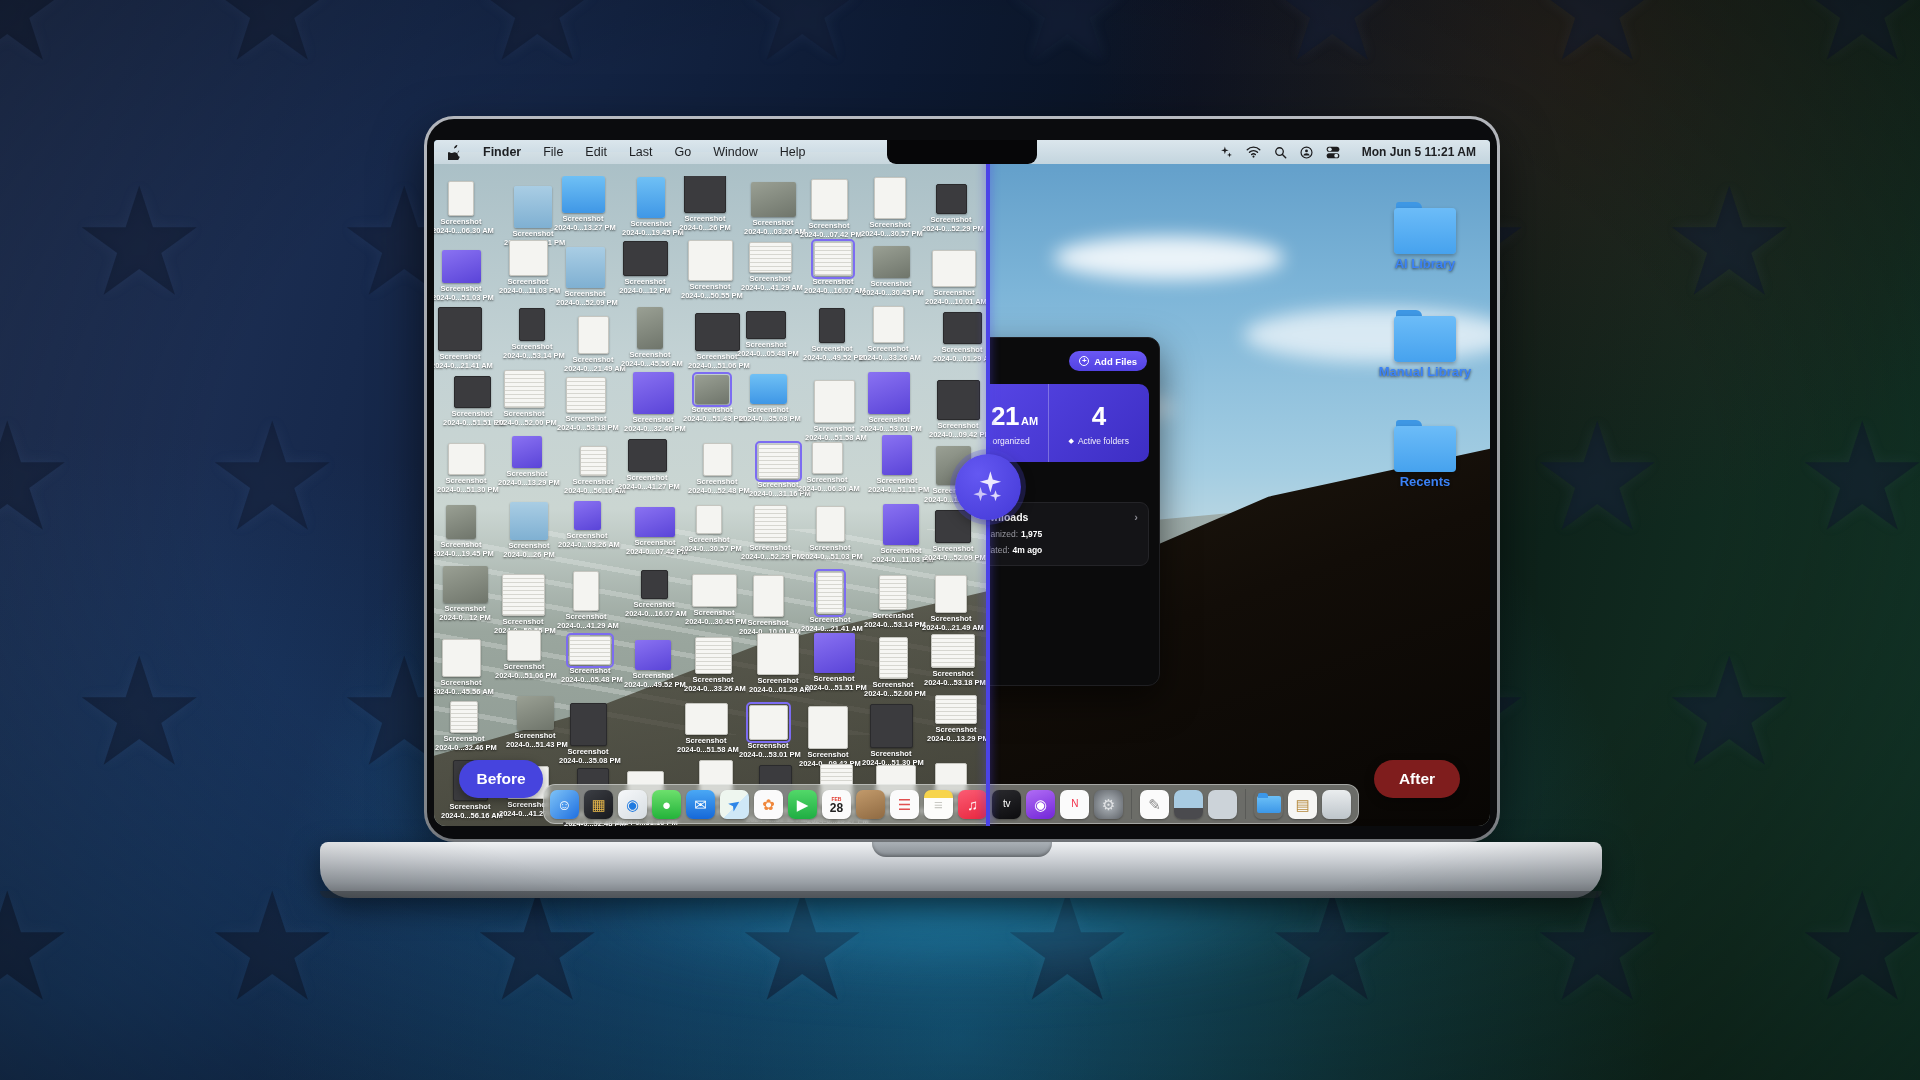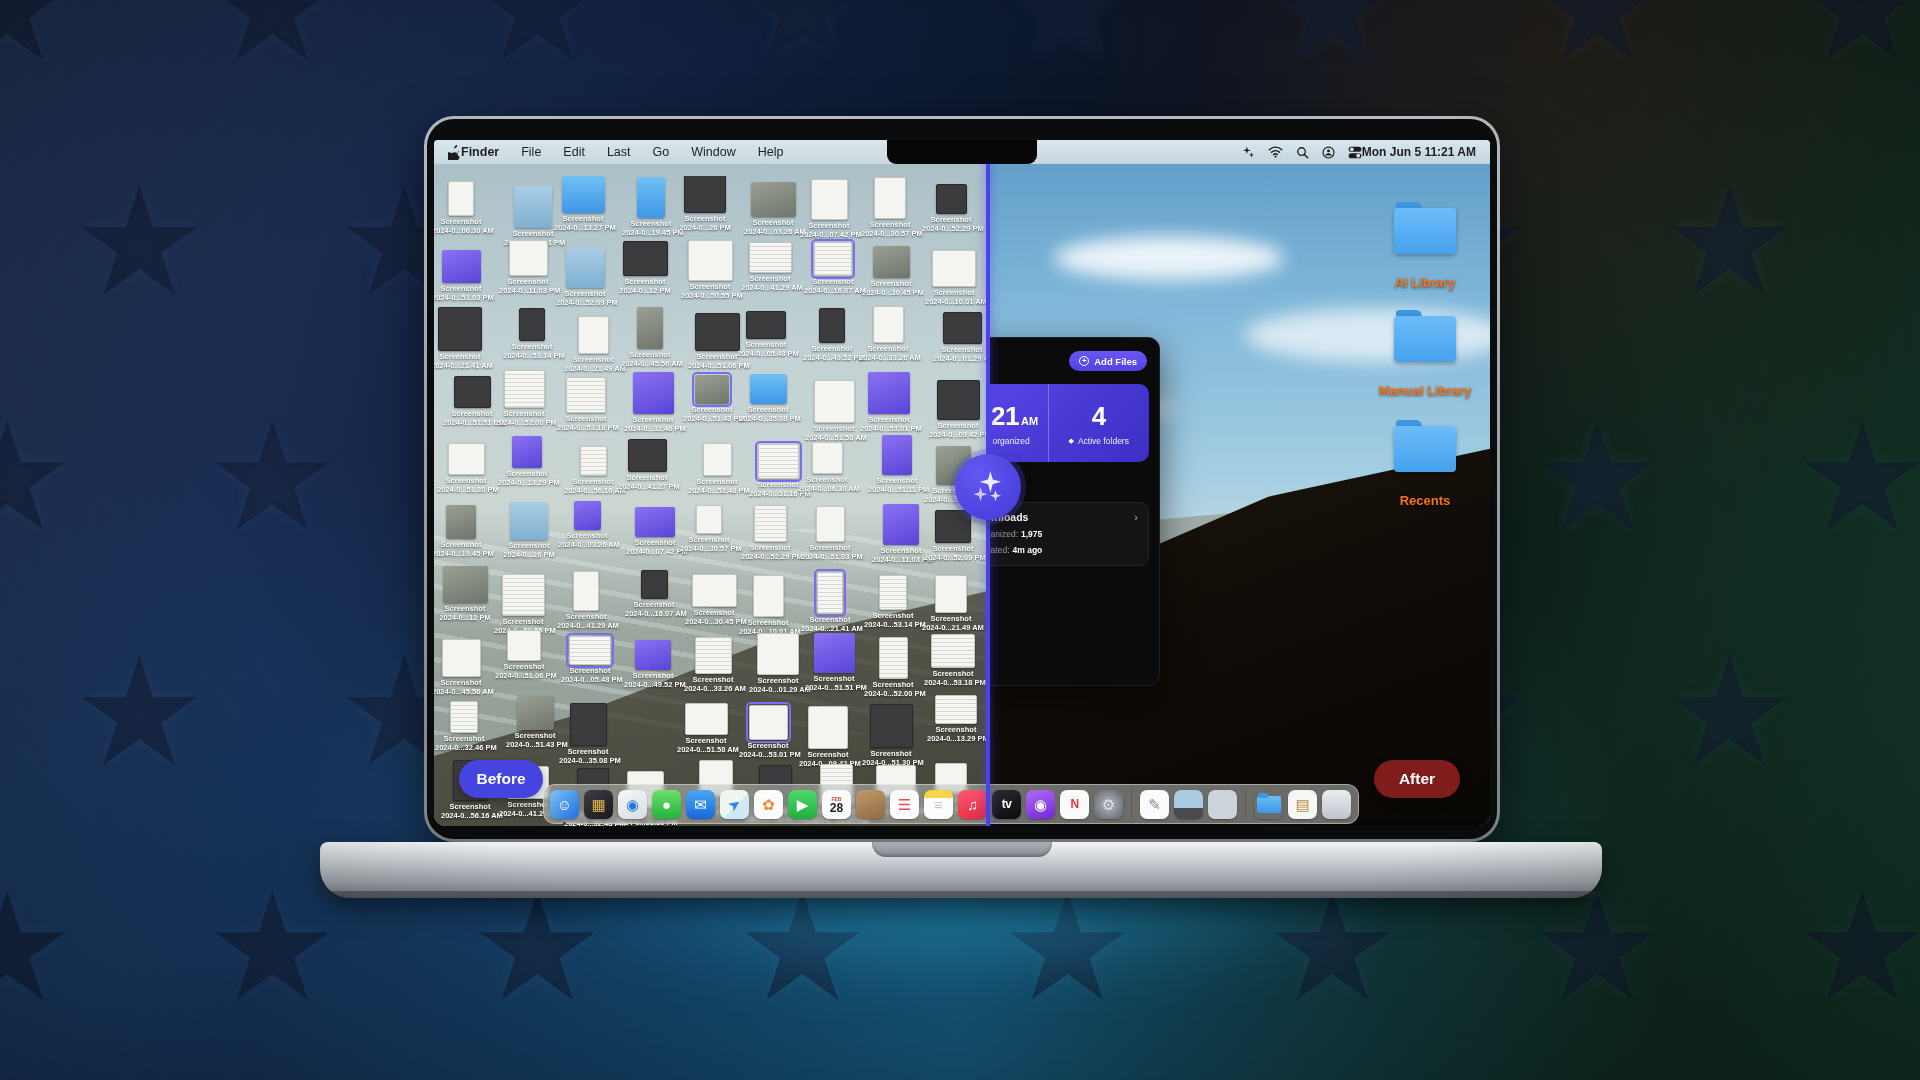--- a/index.html
+++ b/index.html
@@ -25,21 +25,21 @@
     overflow:hidden; background:#000; }
   #base { position:absolute; left:320px; top:842px; width:1282px; height:56px; border-radius:8px 8px 30px 30px;
     background:linear-gradient(180deg,#f0f2f4 0%, #c9cdd2 34%, #9aa0a6 72%, #70757b 100%); box-shadow:0 10px 28px rgba(0,0,0,.5); }
   #base-recess { position:absolute; left:552px; top:0; width:180px; height:15px; border-radius:0 0 14px 14px;
     background:linear-gradient(180deg,#aab0b6,#878d93); box-shadow:inset 0 -2px 3px rgba(0,0,0,.25); }
   #base-edge { position:absolute; left:0; right:0; bottom:0; height:7px; border-radius:0 0 30px 30px; background:rgba(40,44,48,.45); }
   #notch { position:absolute; left:453px; top:0; width:150px; height:24px; border-radius:0 0 9px 9px; background:#060608; z-index:80; }
 
   
   #menubar { position:absolute; left:0; top:0; width:100%; height:24px; z-index:40; display:flex; align-items:center;
-    padding:0 14px; color:#1d1f22; font-size:12.5px; font-weight:500;
+    padding:0 14px; gap:22px; color:#1d1f22; font-size:12.5px; font-weight:500;
     background:linear-gradient(180deg, rgba(224,233,238,.96), rgba(203,217,224,.92)); }
   #menu-items { display:flex; gap:22px; }
   .menu-item { cursor:default; }
   .menu-item.active { font-weight:700; }
   #menu-spacer { flex:1; }
   #status-icons { display:flex; align-items:center; gap:13px; }
   #menu-clock { font-size:12px; font-weight:600; white-space:nowrap; }
 
   
   #before-side { position:absolute; left:0; top:12px; width:554px; height:686px; overflow:hidden; z-index:30;
@@ -68,21 +68,21 @@
   #after-sea { position:absolute; inset:0; background:linear-gradient(180deg,#c3cecb,#7c8a85);
     clip-path:polygon(50% 58%, 78% 54%, 70% 100%, 38% 100%); opacity:.9; }
   #after-foam { position:absolute; inset:0; background:repeating-linear-gradient(8deg, rgba(255,255,255,.55) 0 4px, transparent 4px 20px);
     clip-path:polygon(50% 62%, 66% 58%, 60% 100%, 44% 100%); opacity:.6; }
   #after-rocks { position:absolute; inset:0; background:linear-gradient(160deg,#46392a 0%, #241c11 40%, #120d08 70%, #080604 100%);
     clip-path:polygon(100% 45%, 79% 52%, 64% 62%, 54% 74%, 47% 86%, 41% 100%, 100% 100%); }
   .desk-folder { position:absolute; width:130px; text-align:center; z-index:10; }
   .folder-glyph { position:relative; width:62px; height:46px; margin:0 auto; }
   .folder-glyph .tab { position:absolute; left:2px; top:-6px; width:26px; height:12px; border-radius:3px 6px 0 0; background:#3e97e4; }
   .folder-glyph .body { position:absolute; inset:0; border-radius:4px; background:linear-gradient(180deg,#6cbcf8,#46a2ee); box-shadow:0 2px 4px rgba(0,0,0,.3); }
-  .folder-label { margin-top:21px; color:#f97316; font-size:13px; font-weight:700; text-shadow:0 1px 3px rgba(0,0,0,.7); }
+  .folder-label { margin-top:2px; color:#3b82f6; font-size:13px; font-weight:700; text-shadow:0 1px 3px rgba(0,0,0,.7); }
 
   
   #app-window { position:absolute; left:502px; top:197px; width:224px; height:349px; z-index:20;
     background:#0b0b0c; border:1px solid #1f1f22; border-radius:12px; box-shadow:0 14px 36px rgba(0,0,0,.55); }
   #add-folder-btn { position:absolute; right:12px; top:13px; height:20px; padding:0 10px; border-radius:10px;
     background:linear-gradient(180deg,#6a58f5,#5242e2); color:#fff; font-size:9.5px; font-weight:700;
     display:flex; align-items:center; gap:5px; cursor:pointer; }
   .plus-circle { width:10px; height:10px; border-radius:50%; border:1.3px solid #fff; font-size:8px; line-height:7.5px;
     text-align:center; font-weight:700; }
   #stats-card { position:absolute; left:10px; right:10px; top:46px; height:78px; border-radius:10px;
@@ -114,21 +114,21 @@
   #before-btn { left:25px; top:620px; width:84px; background:#4644de; }
   #after-btn { left:940px; top:620px; width:86px; background:#7f1d1d; }
 
   
   #dock { position:absolute; left:109px; top:644px; width:816px; height:40px; z-index:50; border-radius:12px;
     background:rgba(188,192,186,.55); border:1px solid rgba(255,255,255,.4); display:flex; align-items:center;
     padding:0 6px; gap:5px; backdrop-filter:blur(2px); }
   .dock-item { position:relative; width:29px; height:29px; border-radius:7px; flex:0 0 auto;
     display:flex; align-items:center; justify-content:center; box-shadow:0 1px 2px rgba(0,0,0,.28); cursor:pointer; }
   .dock-glyph { font-size:15px; line-height:1; }
-  .dock-glyph.small-text { font-size:12px; font-weight:700; letter-spacing:-.5px; }
+  .dock-glyph.small-text { font-size:10px; font-weight:400; letter-spacing:-.5px; }
   .dock-divider { width:1px; height:30px; background:rgba(60,60,60,.38); margin:0 3px; flex:0 0 auto; }
   .cal-month { display:block; font-size:5px; font-weight:700; color:#e23b30; text-align:center; margin-top:2px; }
   .cal-day { display:block; font-size:12px; font-weight:600; color:#222; text-align:center; line-height:12px; }
   .mini-folder { position:relative; width:24px; height:17px; border-radius:2px; background:linear-gradient(180deg,#6cc0f7,#3c97e8); }
   .mini-folder::before { content:""; position:absolute; left:1px; top:-3px; width:10px; height:5px; border-radius:2px 3px 0 0; background:#3c97e8; }
   .run-dot { position:absolute; left:50%; bottom:-6px; width:3px; height:3px; margin-left:-1.5px; border-radius:50%; background:#3a3a3a; }
 
   
   #igb-logo { position:absolute; left:31px; top:876px; width:171px; height:171px; border-radius:50%; background:#fff;
     display:flex; align-items:center; justify-content:center; z-index:5; box-shadow:0 6px 24px rgba(0,0,0,.4); }

